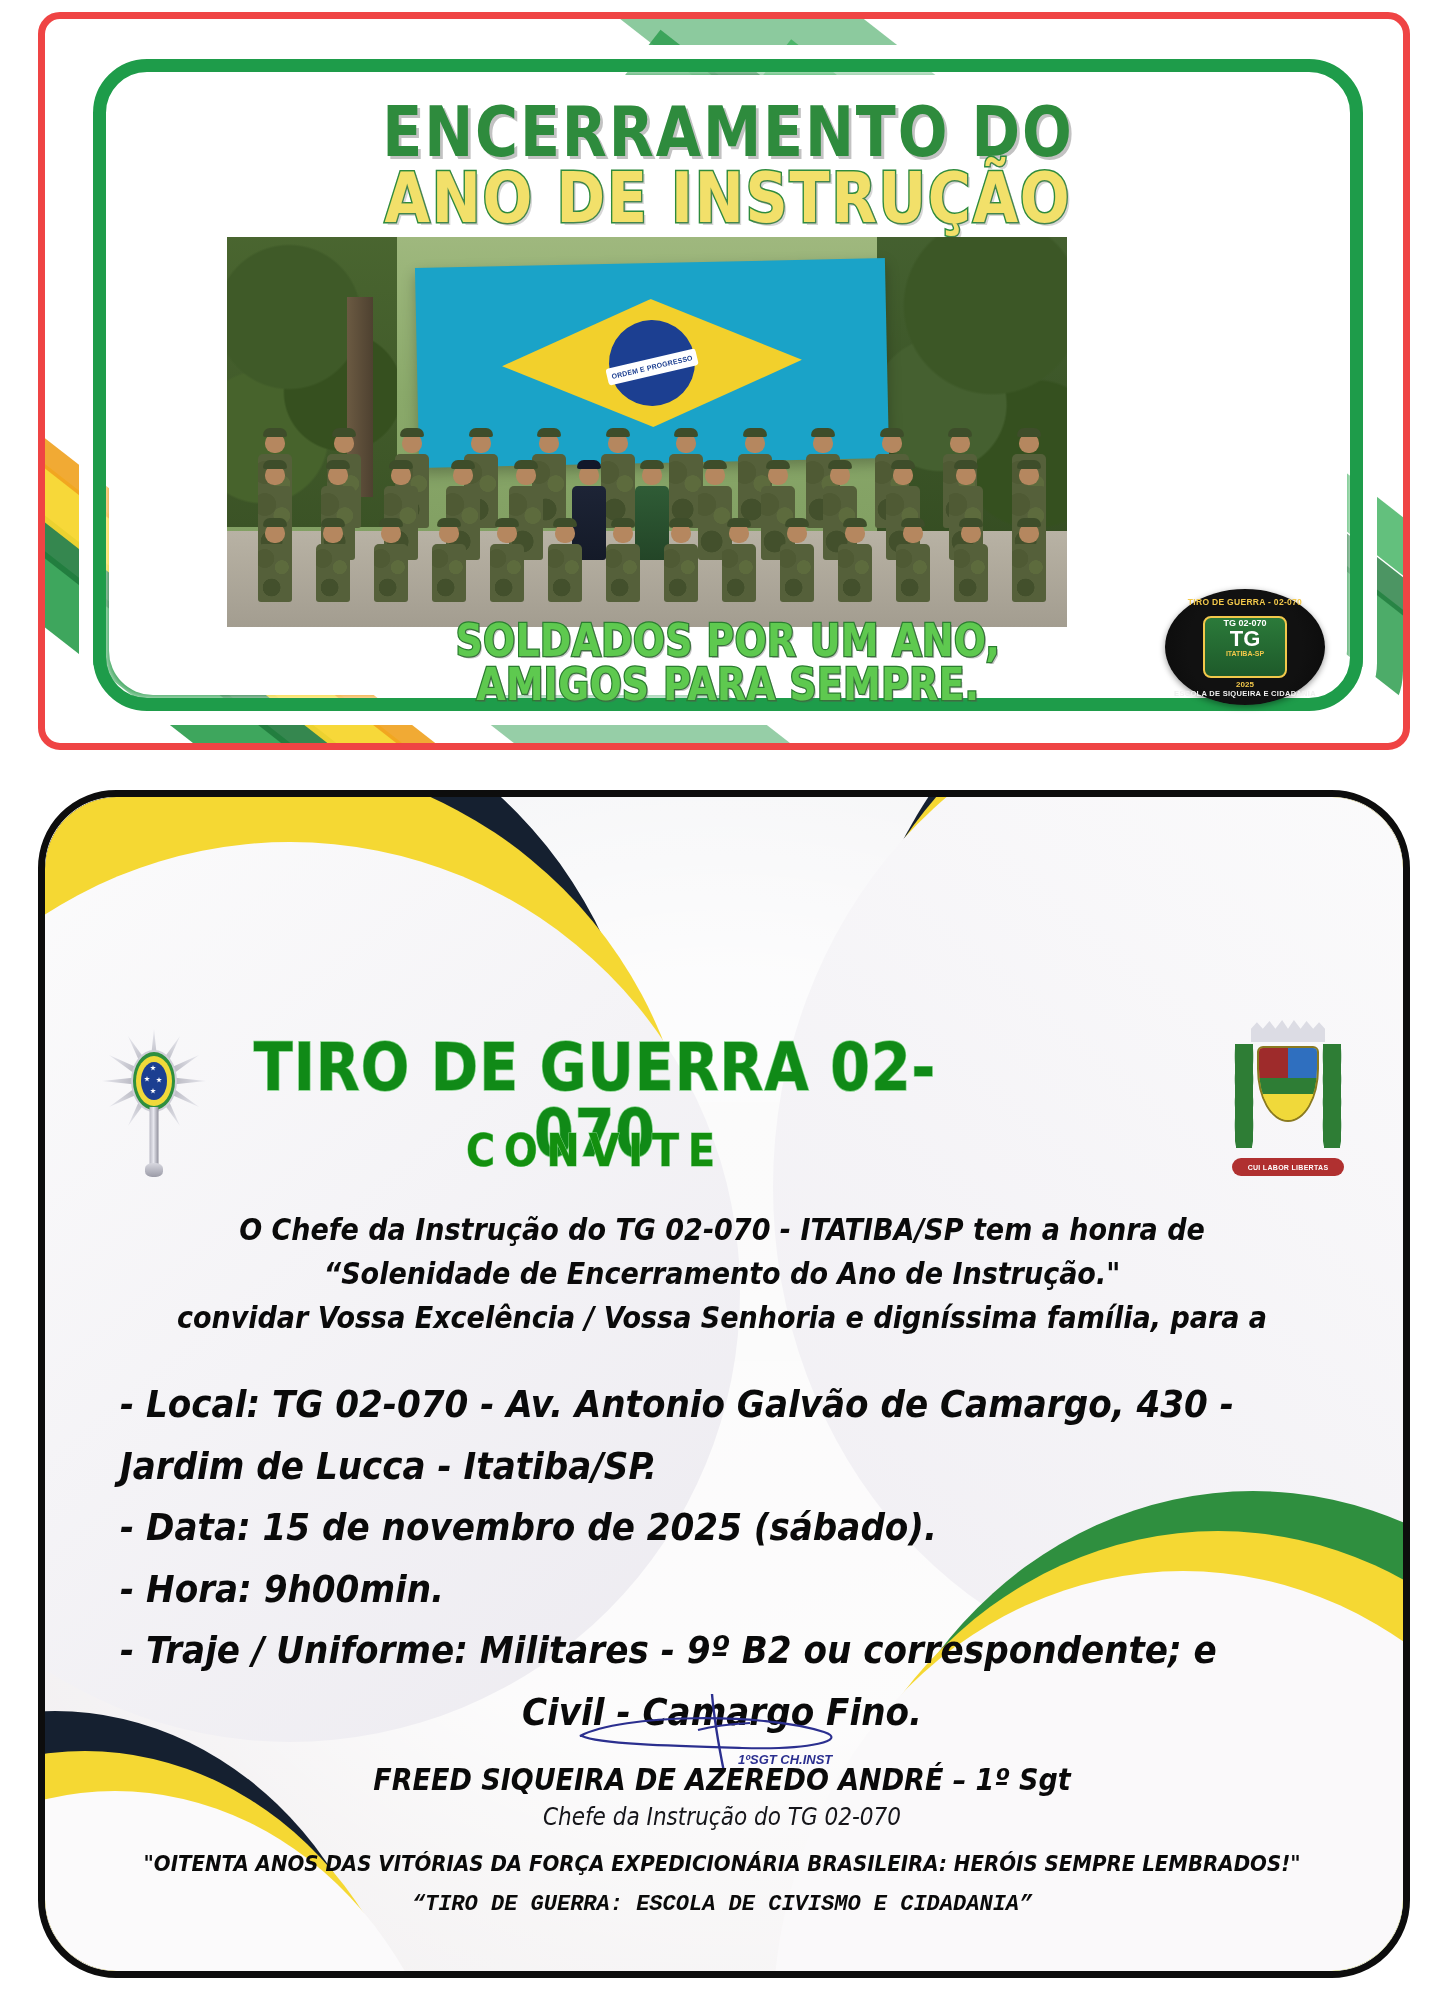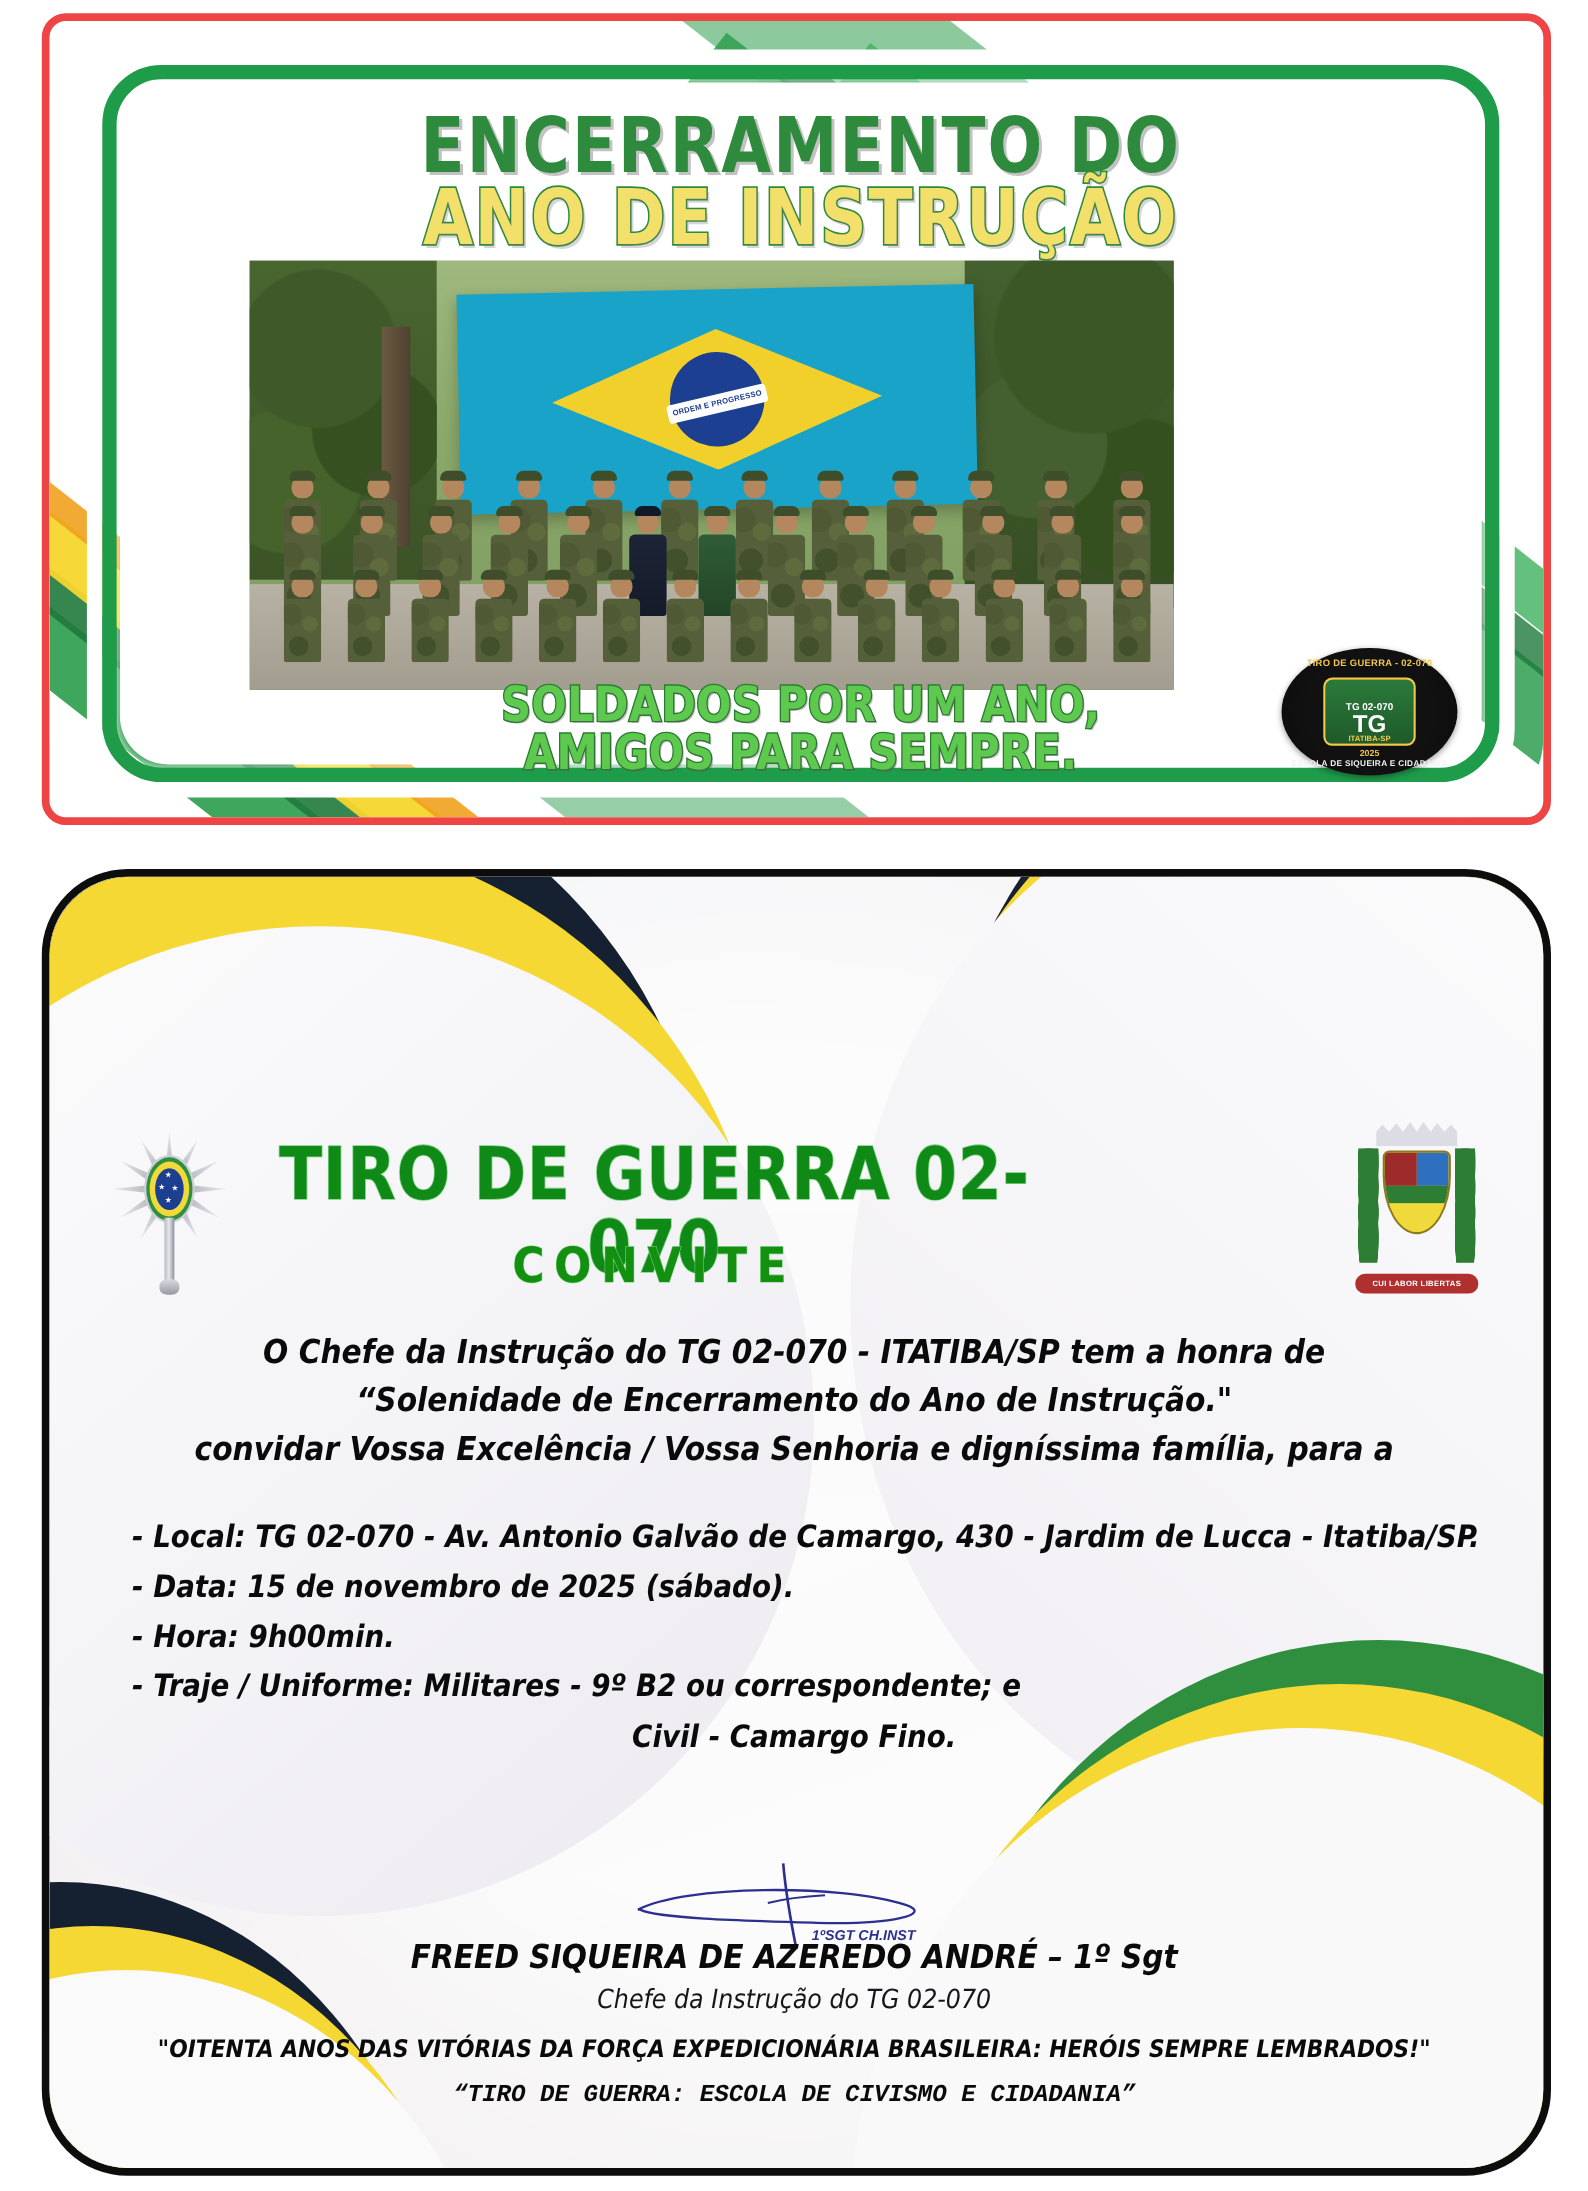--- a/index.html
+++ b/index.html
@@ -140,21 +140,21 @@
     position:absolute; left:0; width:100%; text-align:center;
     font-size:8.5px; font-weight:700; color:#f2c84b; letter-spacing:.3px;
     font-family:"Liberation Sans", sans-serif;
   }
   .seal-txt-top { top:8px; }
   .seal-txt-bot { bottom:7px; color:#f0f0f0; font-size:7.5px; }
   .seal-core { position:absolute; left:50%; top:50%; transform:translate(-50%,-50%);
     width:84px; height:62px; border-radius:8px;
     background: linear-gradient(180deg,#2b7a3a,#1e5a2a);
     border:2px solid #f2c84b; display:flex; flex-direction:column;
-    align-items:center; justify-content:flex-end; }
+    align-items:center; justify-content:flex-start; }
   .seal-core .s1 { font-size:9px; font-weight:900; color:#fff; }
   .seal-core .s2 { font-size:22px; font-weight:900; color:#fff; line-height:1; }
   .seal-core .s3 { font-size:7px; font-weight:700; color:#f2c84b; }
   .seal-year { position:absolute; left:50%; bottom:16px; transform:translateX(-50%);
     font-size:8px; font-weight:700; color:#f2c84b; }
 
   
   .bot-card {
     position:absolute; left:38px; top:790px; width:1372px; height:1188px;
     border:7px solid #0d0d0d; border-radius:78px;
@@ -275,21 +275,21 @@
   .body-wrap { position:absolute; left:90px; top:1208px; width:1264px; }
   .bt {
     font-family:"DejaVu Sans Condensed","Liberation Sans Narrow","Liberation Sans",sans-serif;
     font-weight:700; font-style:italic; color:#0a0a0a;
     font-size:30px; line-height:1.47; text-align:center;
   }
   .details { margin-top:34px; }
   .dl {
     font-family:"DejaVu Sans Condensed","Liberation Sans Narrow","Liberation Sans",sans-serif;
     font-weight:700; font-style:italic; color:#0a0a0a;
-    font-size:28px; line-height:1.62; text-align:left; padding-left:30px;
+    font-size:38px; line-height:1.62; text-align:left; padding-left:30px;
   }
   .dl.center { text-align:center; padding-left:0; }
 
   
   .sig-area { position:absolute; left:0; top:1690px; width:100%; text-align:center; }
   .sig-svg { display:block; margin:0 auto; }
   .sig-name {
     font-family:"DejaVu Sans Condensed","Liberation Sans Narrow","Liberation Sans",sans-serif;
     font-weight:900; font-style:italic; font-size:30px; color:#0a0a0a;
     margin-top:-14px;

